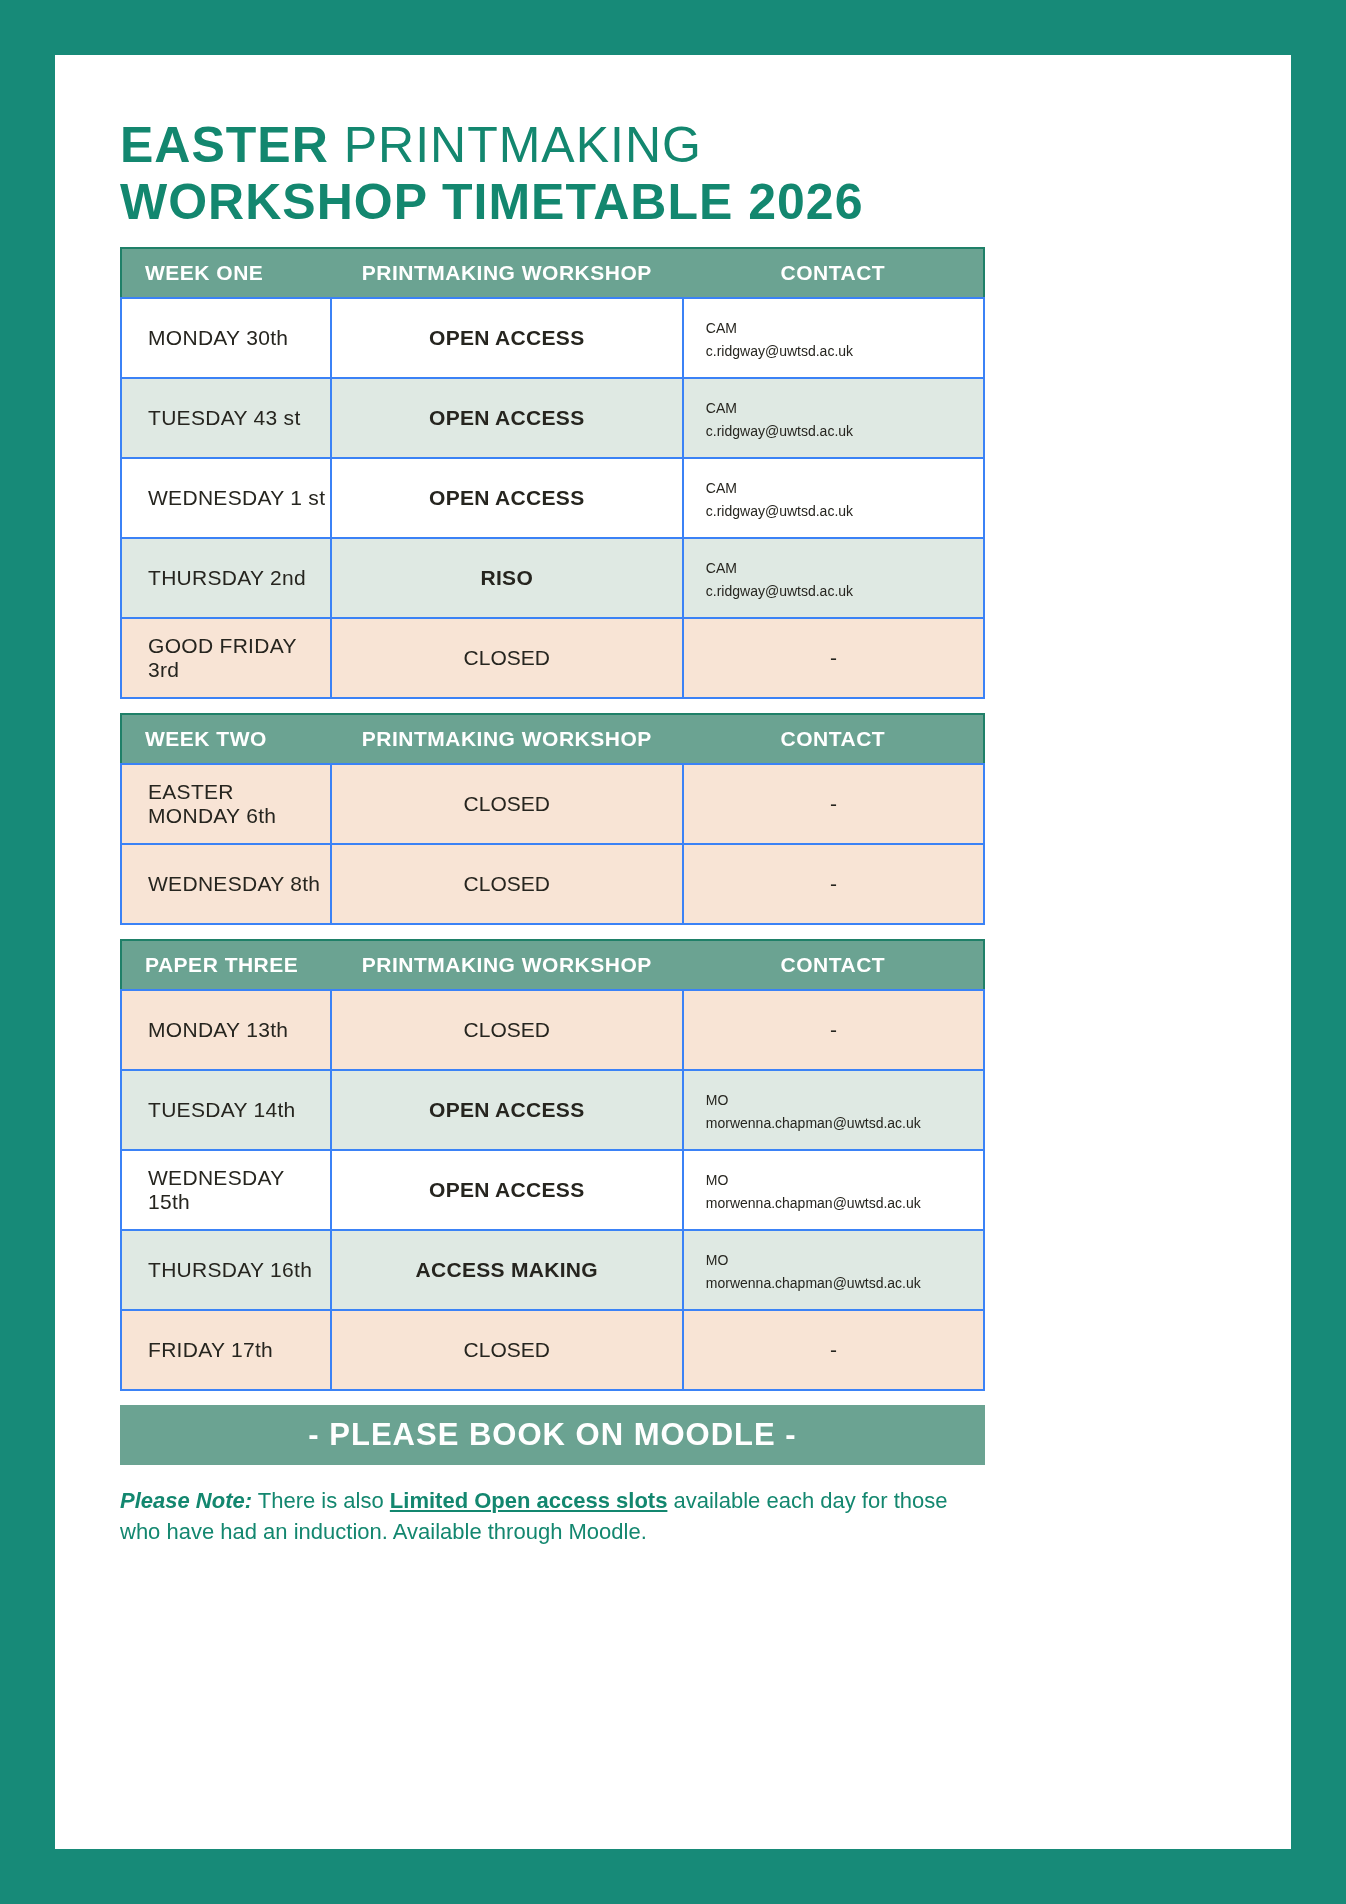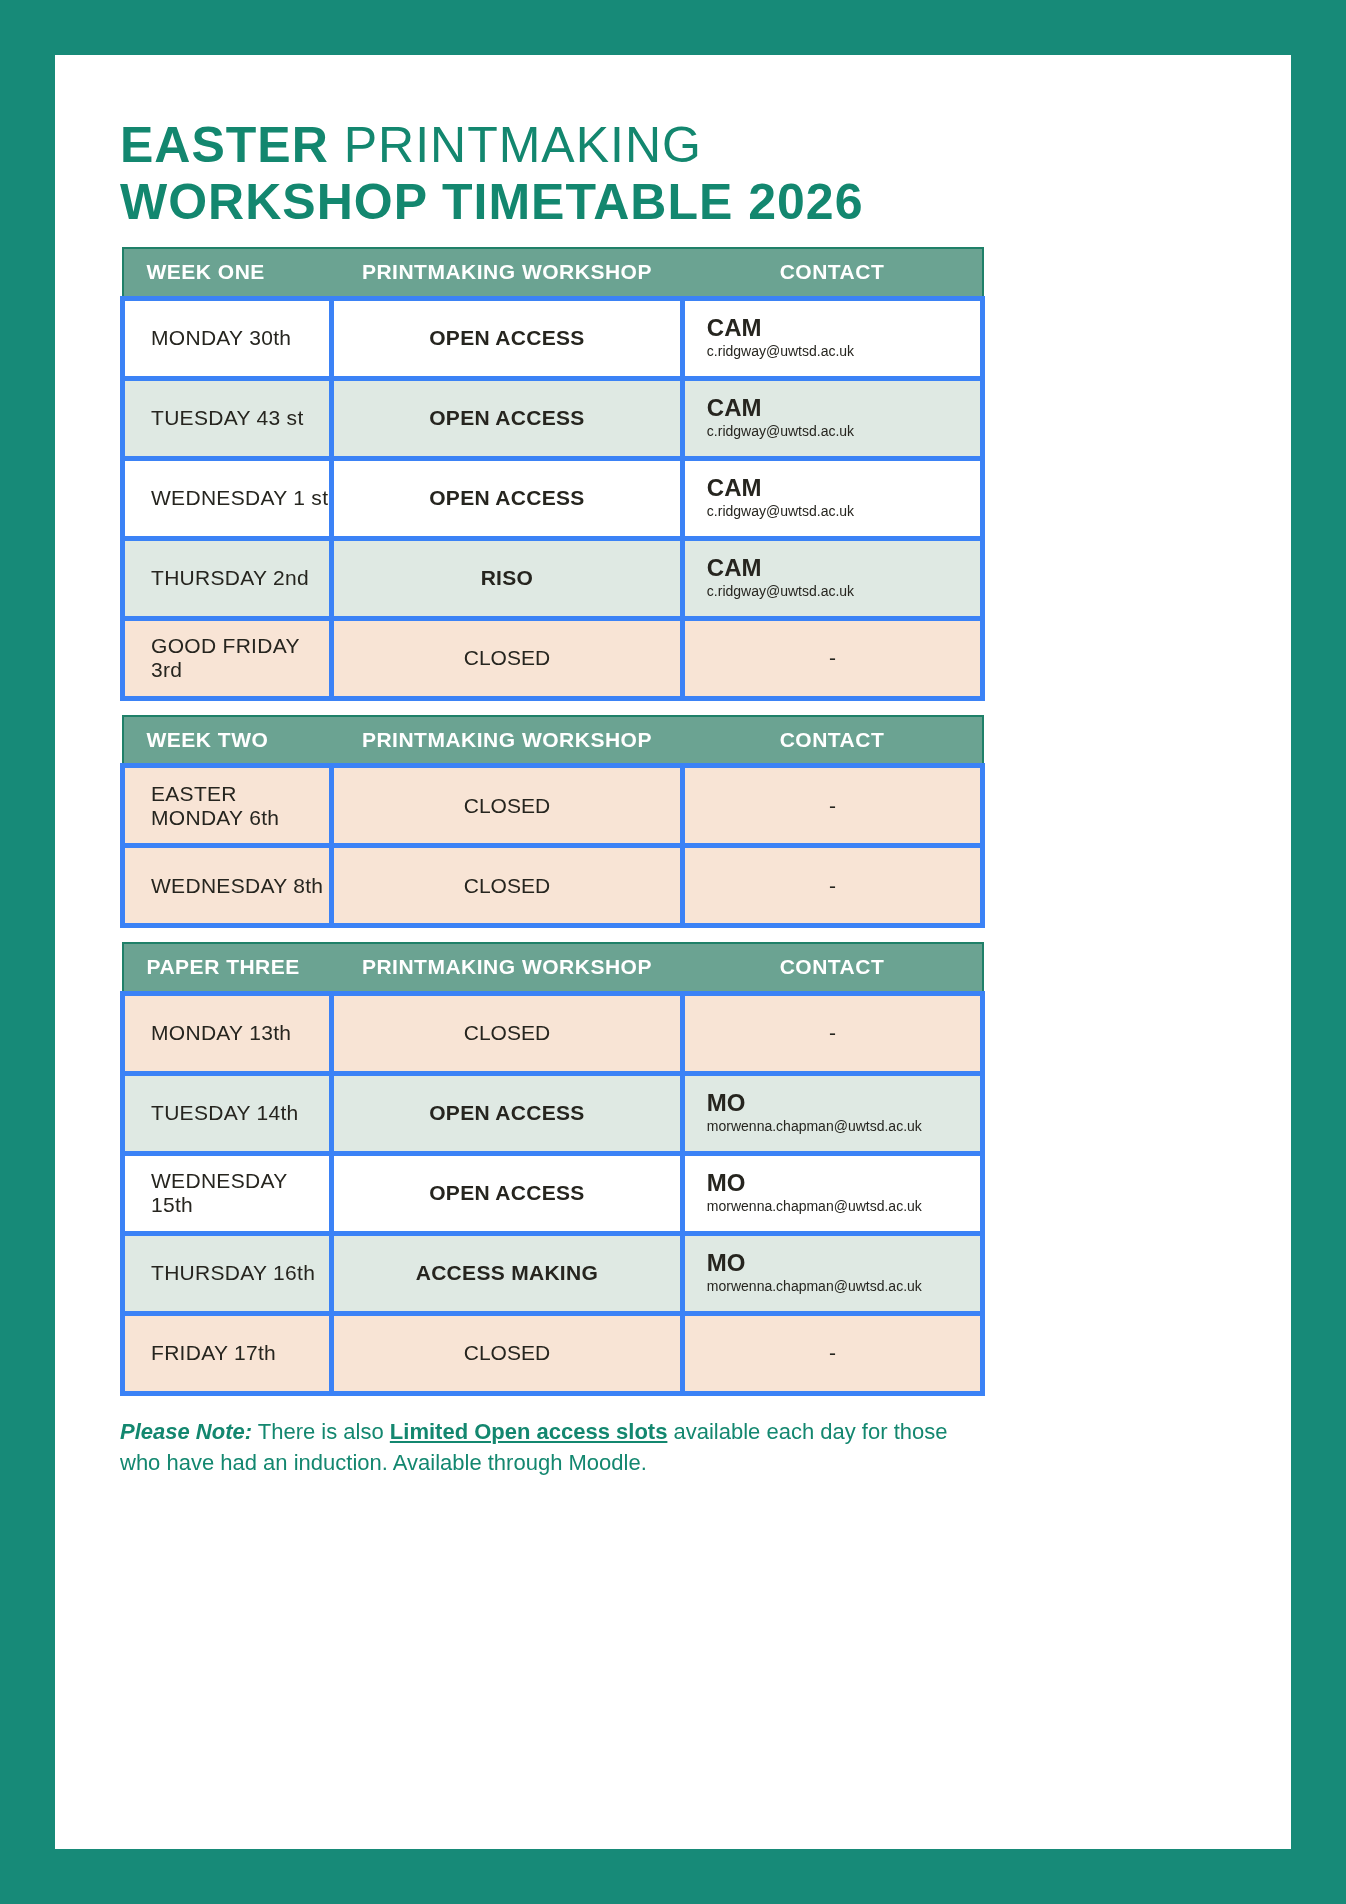--- a/index.html
+++ b/index.html
@@ -15,30 +15,30 @@
   .title .t-bold { font-weight:bold; }
   .title .t-reg  { font-weight:normal; }
 
   
   table.wk { width:865px; border-collapse:collapse; table-layout:fixed;
              border:2px solid #1F8068; margin-bottom:14px; }
   table.wk col.c1 { width:24.3%; } table.wk col.c2 { width:40.8%; } table.wk col.c3 { width:34.9%; }
   table.wk th { background:#6BA392; color:#ffffff; font-weight:bold; font-size:21px;
                 letter-spacing:.5px; height:50px; border-bottom:1px solid #0369a1; }
   table.wk th.h-week { text-align:left; padding-left:23px; }
-  table.wk td { border:5px solid #3b82f6; height:80px; font-size:21px; color:#26251F; vertical-align:middle; }
+  table.wk td { border:2px solid #3b82f6; height:80px; font-size:21px; color:#26251F; vertical-align:middle; }
   tr.tall td { height:107px; }
   .bg-white td { background:#ffffff; }
   .bg-green td { background:#DFE9E3; }
   .bg-peach td { background:#F8E4D5; }
   td.c-day { text-align:left; padding-left:26px; letter-spacing:.3px; }
   td.c-work { text-align:center; font-size:20px; }
   td.c-work.b { font-weight:bold; letter-spacing:.3px; }
   td.c-contact { text-align:left; padding-left:22px; }
-  td.c-contact .cname { font-size:24px; line-height:26px;font-weight:bold; }
+  td.c-contact .cname { font-size:14px; line-height:26px; }
   td.c-contact .cemail { font-size:14px; line-height:20px; }
   td.c-contact.dash { text-align:center; padding-left:0; }
 
   
   .banner { width:865px; height:60px; margin-top:8px; background:#6BA392; color:#ffffff;
             font-weight:bold; font-size:31px; letter-spacing:1px; text-align:center; line-height:60px; }
 
   
   .note { width:865px; margin-top:20px; color:#13876F; font-size:22px; line-height:31px; }
   .note .note-prefix { font-weight:bold; font-style:italic; }
@@ -172,18 +172,19 @@
               </tr>
               <tr class="bg-peach">
                 <td class="c-day">FRIDAY 17th</td>
                 <td class="c-work">CLOSED</td>
                 <td class="c-contact dash">-</td>
               </tr>
             </tbody>
           </table>
         </div>
 
+      <div class="banner">- PLEASE BOOK ON MOODLE -</div>
 
       <p class="note"><span class="note-prefix">Please Note:</span><span> There is also </span><span class="note-link">Limited Open access slots</span><span> available each day for those who have had an induction. Available through Moodle.</span></p>
 
     </div>
   </div>
 </div>
 
 </body></html>

